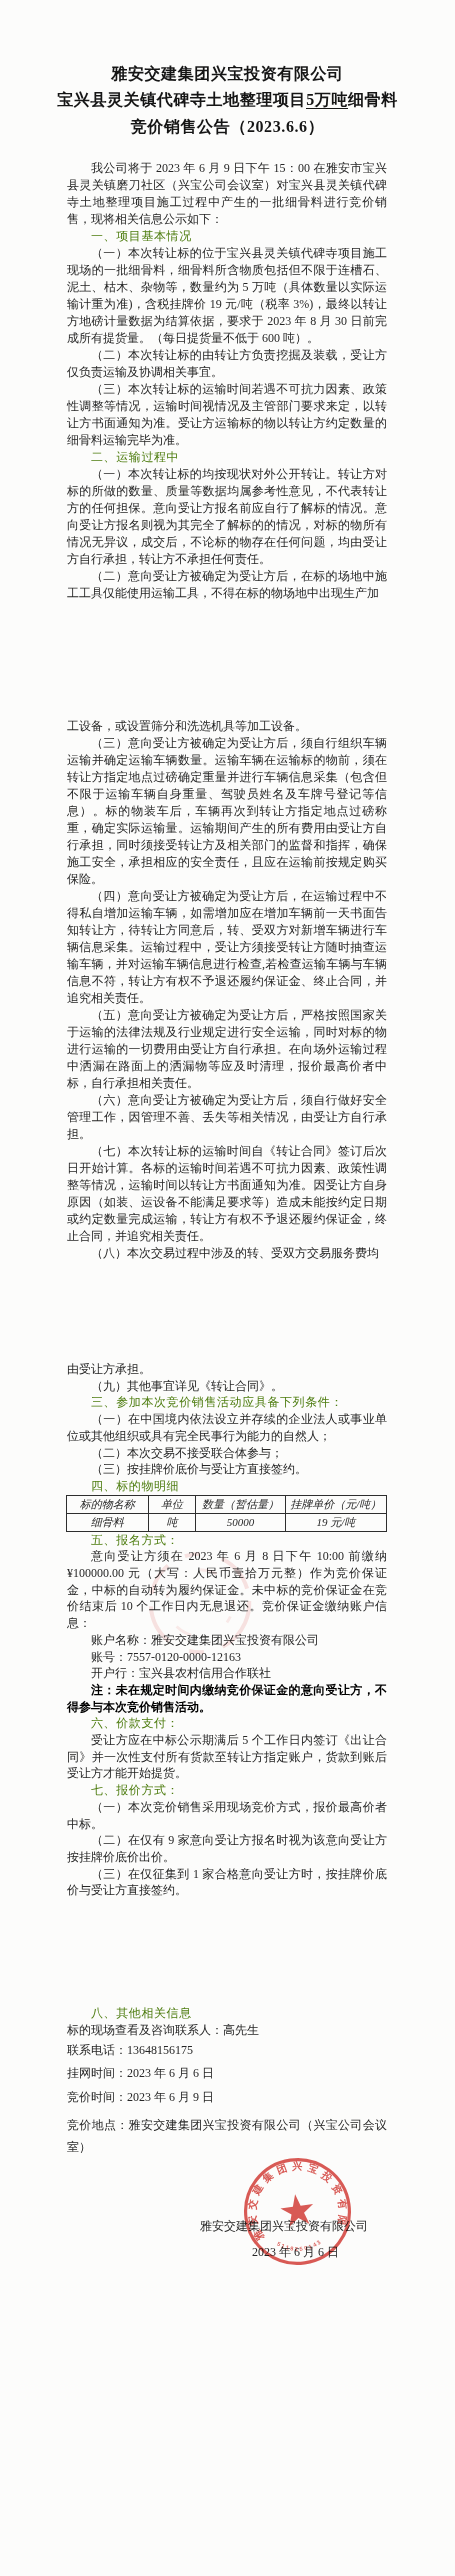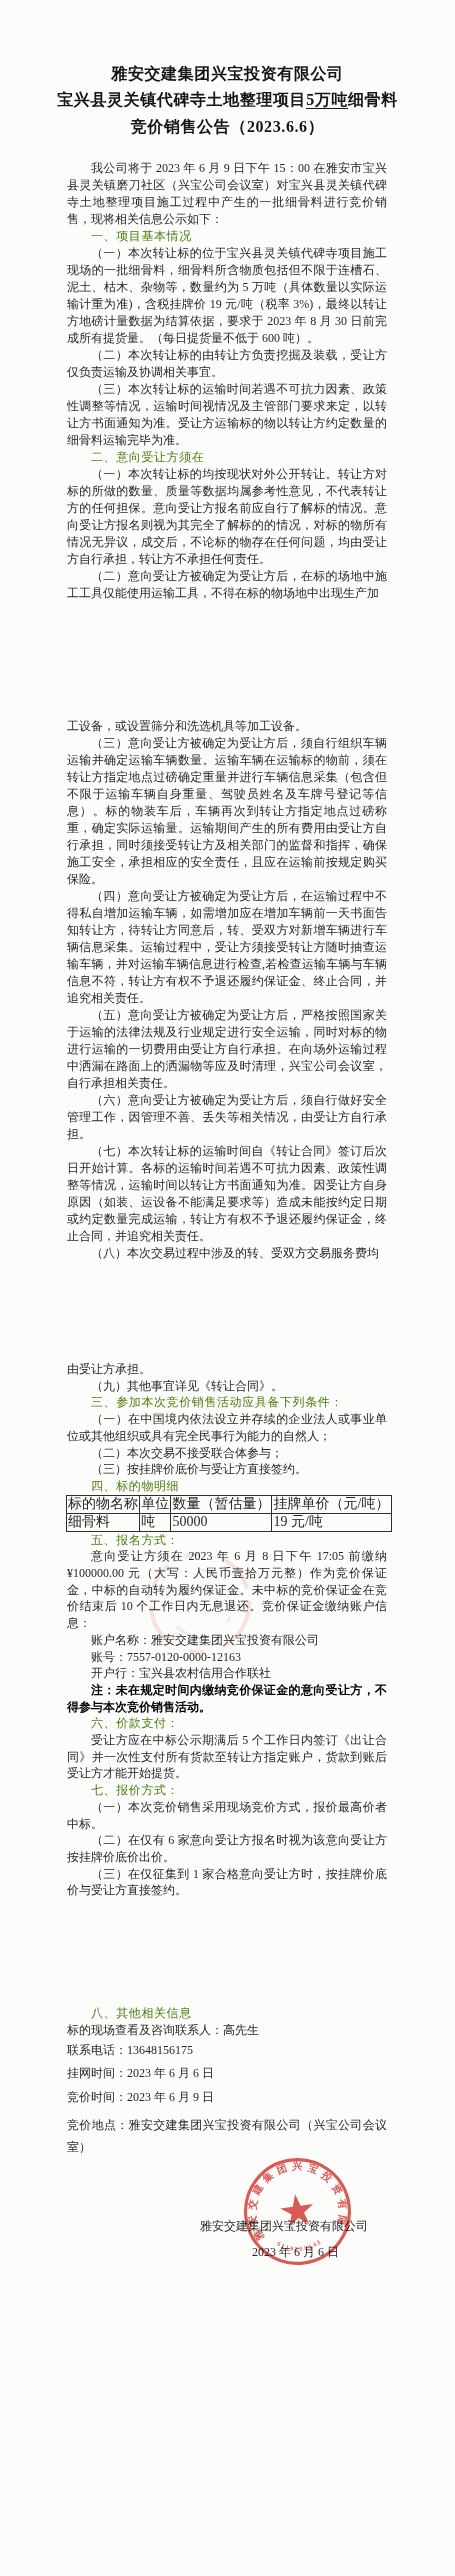--- a/index.html
+++ b/index.html
@@ -16,22 +16,22 @@
   .page{position:absolute;left:67px;width:320px;font-size:12px;color:#262626;margin-top:16px;}
   .pg1,.pg2{line-height:17px;}
   .pg3{line-height:16.7px;}
   .p{margin:0;text-indent:2em;text-align:justify;text-align-last:left;text-justify:inter-ideograph;}
   .noindent{text-indent:0;}
   .h{margin:0;text-indent:2em;font-weight:400;color:#4d7c0f;
      font-family:"Liberation Sans","DejaVu Sans",sans-serif;letter-spacing:0.6px;}
   .bold{font-weight:700;font-family:"Liberation Sans","DejaVu Sans",sans-serif;color:#000000;}
   table.subject{border-collapse:collapse;margin:0 0 0 -1.1px;table-layout:fixed;}
   table.subject th,table.subject td{
-    border:1.1px solid #2e2e2e;font-weight:400;font-size:14px;text-align:left;
-    height:17px;padding:0 1.1px;white-space:nowrap;overflow:hidden;color:#262626;}
+    border:1.1px solid #2e2e2e;font-weight:400;font-size:11px;text-align:center;
+    height:17px;padding:0 1.1px;white-space:nowrap;overflow:hidden;color:#262626;font-style:italic;}
   .pg4 .ln{margin:0;text-indent:0;}
   .sig{position:absolute;font-size:12px;color:#262626;white-space:nowrap;}
   .stamp{position:absolute;pointer-events:none;mix-blend-mode:multiply;}
 </style>
 </head>
 <body>
 
 <div class="screen">
 
   <header class="title-block">
@@ -39,30 +39,30 @@
     <div class="title-line"><span>宝兴县灵关镇代碑寺土地整理项目</span><span class="u">5万吨</span><span>细骨料</span></div>
     <div class="title-line">竞价销售公告（2023.6.6）</div>
   </header>
 
   <section class="page pg1" style="top:144px;">
     <p class="p">我公司将于 2023 年 6 月 9 日下午 15：00 在雅安市宝兴县灵关镇磨刀社区（兴宝公司会议室）对宝兴县灵关镇代碑寺土地整理项目施工过程中产生的一批细骨料进行竞价销售，现将相关信息公示如下：</p>
     <p class="h">一、项目基本情况</p>
     <p class="p">（一）本次转让标的位于宝兴县灵关镇代碑寺项目施工现场的一批细骨料，细骨料所含物质包括但不限于连槽石、泥土、枯木、杂物等，数量约为 5 万吨（具体数量以实际运输计重为准)，含税挂牌价 19 元/吨（税率 3%)，最终以转让方地磅计量数据为结算依据，要求于 2023 年 8 月 30 日前完成所有提货量。（每日提货量不低于 600 吨）。</p>
     <p class="p">（二）本次转让标的由转让方负责挖掘及装载，受让方仅负责运输及协调相关事宜。</p>
     <p class="p">（三）本次转让标的运输时间若遇不可抗力因素、政策性调整等情况，运输时间视情况及主管部门要求来定，以转让方书面通知为准。受让方运输标的物以转让方约定数量的细骨料运输完毕为准。</p>
-    <p class="h">二、意向受让方须在</p>
+    <p class="h">二、运输过程中</p>
     <p class="p">（一）本次转让标的均按现状对外公开转让。转让方对标的所做的数量、质量等数据均属参考性意见，不代表转让方的任何担保。意向受让方报名前应自行了解标的情况。意向受让方报名则视为其完全了解标的的情况，对标的物所有情况无异议，成交后，不论标的物存在任何问题，均由受让方自行承担，转让方不承担任何责任。</p>
     <p class="p">（二）意向受让方被确定为受让方后，在标的场地中施工工具仅能使用运输工具，不得在标的物场地中出现生产加</p>
   </section>
 
   <section class="page pg2" style="top:702px;">
     <p class="p noindent">工设备，或设置筛分和洗选机具等加工设备。</p>
     <p class="p">（三）意向受让方被确定为受让方后，须自行组织车辆运输并确定运输车辆数量。运输车辆在运输标的物前，须在转让方指定地点过磅确定重量并进行车辆信息采集（包含但不限于运输车辆自身重量、驾驶员姓名及车牌号登记等信息）。标的物装车后，车辆再次到转让方指定地点过磅称重，确定实际运输量。运输期间产生的所有费用由受让方自行承担，同时须接受转让方及相关部门的监督和指挥，确保施工安全，承担相应的安全责任，且应在运输前按规定购买保险。</p>
     <p class="p">（四）意向受让方被确定为受让方后，在运输过程中不得私自增加运输车辆，如需增加应在增加车辆前一天书面告知转让方，待转让方同意后，转、受双方对新增车辆进行车辆信息采集。运输过程中，受让方须接受转让方随时抽查运输车辆，并对运输车辆信息进行检查,若检查运输车辆与车辆信息不符，转让方有权不予退还履约保证金、终止合同，并追究相关责任。</p>
-    <p class="p">（五）意向受让方被确定为受让方后，严格按照国家关于运输的法律法规及行业规定进行安全运输，同时对标的物进行运输的一切费用由受让方自行承担。在向场外运输过程中洒漏在路面上的洒漏物等应及时清理，兴宝公司会议室，自行承担相关责任。</p>
+    <p class="p">（五）意向受让方被确定为受让方后，严格按照国家关于运输的法律法规及行业规定进行安全运输，同时对标的物进行运输的一切费用由受让方自行承担。在向场外运输过程中洒漏在路面上的洒漏物等应及时清理，报价最高价者中标，自行承担相关责任。</p>
     <p class="p">（六）意向受让方被确定为受让方后，须自行做好安全管理工作，因管理不善、丢失等相关情况，由受让方自行承担。</p>
     <p class="p">（七）本次转让标的运输时间自《转让合同》签订后次日开始计算。各标的运输时间若遇不可抗力因素、政策性调整等情况，运输时间以转让方书面通知为准。因受让方自身原因（如装、运设备不能满足要求等）造成未能按约定日期或约定数量完成运输，转让方有权不予退还履约保证金，终止合同，并追究相关责任。</p>
     <p class="p">（八）本次交易过程中涉及的转、受双方交易服务费均</p>
   </section>
 
   <section class="page pg3" style="top:1345px;">
     <p class="p noindent">由受让方承担。</p>
     <p class="p">（九）其他事宜详见《转让合同》。</p>
     <p class="h">三、参加本次竞价销售活动应具备下列条件：</p>
     <p class="p">（一）在中国境内依法设立并存续的企业法人或事业单位或其他组织或具有完全民事行为能力的自然人；</p>
@@ -79,30 +79,30 @@
       </tr>
       <tr>
         <td>细骨料</td>
         <td>吨</td>
         <td>50000</td>
         <td>19 元/吨</td>
       </tr>
       </tbody>
     </table>
     <p class="h">五、报名方式：</p>
-    <p class="p">意向受让方须在 2023 年 6 月 8 日下午 17:05 前缴纳 ¥100000.00 元（大写：人民币壹拾万元整）作为竞价保证金，中标的自动转为履约保证金。未中标的竞价保证金在竞价结束后 10 个工作日内无息退还。竞价保证金缴纳账户信息：</p>
+    <p class="p">意向受让方须在 2023 年 6 月 8 日下午 10:00 前缴纳 ¥100000.00 元（大写：人民币壹拾万元整）作为竞价保证金，中标的自动转为履约保证金。未中标的竞价保证金在竞价结束后 10 个工作日内无息退还。竞价保证金缴纳账户信息：</p>
     <p class="p">账户名称：雅安交建集团兴宝投资有限公司</p>
     <p class="p">账号：7557-0120-0000-12163</p>
     <p class="p">开户行：宝兴县农村信用合作联社</p>
     <p class="p bold">注：未在规定时间内缴纳竞价保证金的意向受让方，不得参与本次竞价销售活动。</p>
     <p class="h">六、价款支付：</p>
     <p class="p">受让方应在中标公示期满后 5 个工作日内签订《出让合同》并一次性支付所有货款至转让方指定账户，货款到账后受让方才能开始提货。</p>
     <p class="h">七、报价方式：</p>
     <p class="p">（一）本次竞价销售采用现场竞价方式，报价最高价者中标。</p>
-    <p class="p">（二）在仅有 6 家意向受让方报名时视为该意向受让方按挂牌价底价出价。</p>
+    <p class="p">（二）在仅有 9 家意向受让方报名时视为该意向受让方按挂牌价底价出价。</p>
     <p class="p">（三）在仅征集到 1 家合格意向受让方时，按挂牌价底价与受让方直接签约。</p>
   </section>
 
   <section class="page pg4" style="top:1989px;line-height:17px;">
     <p class="h ln" style="text-indent:2em;">八、其他相关信息</p>
     <p class="p ln">标的现场查看及咨询联系人：高先生</p>
     <p class="p ln" style="margin-top:2.9px;">联系电话：13648156175</p>
     <p class="p ln" style="margin-top:6.3px;">挂网时间：2023 年 6 月 6 日</p>
     <p class="p ln" style="margin-top:6.9px;">竞价时间：2023 年 6 月 9 日</p>
     <p class="p ln" style="margin-top:8px;line-height:22px;">竞价地点：雅安交建集团兴宝投资有限公司（兴宝公司会议室）</p>

